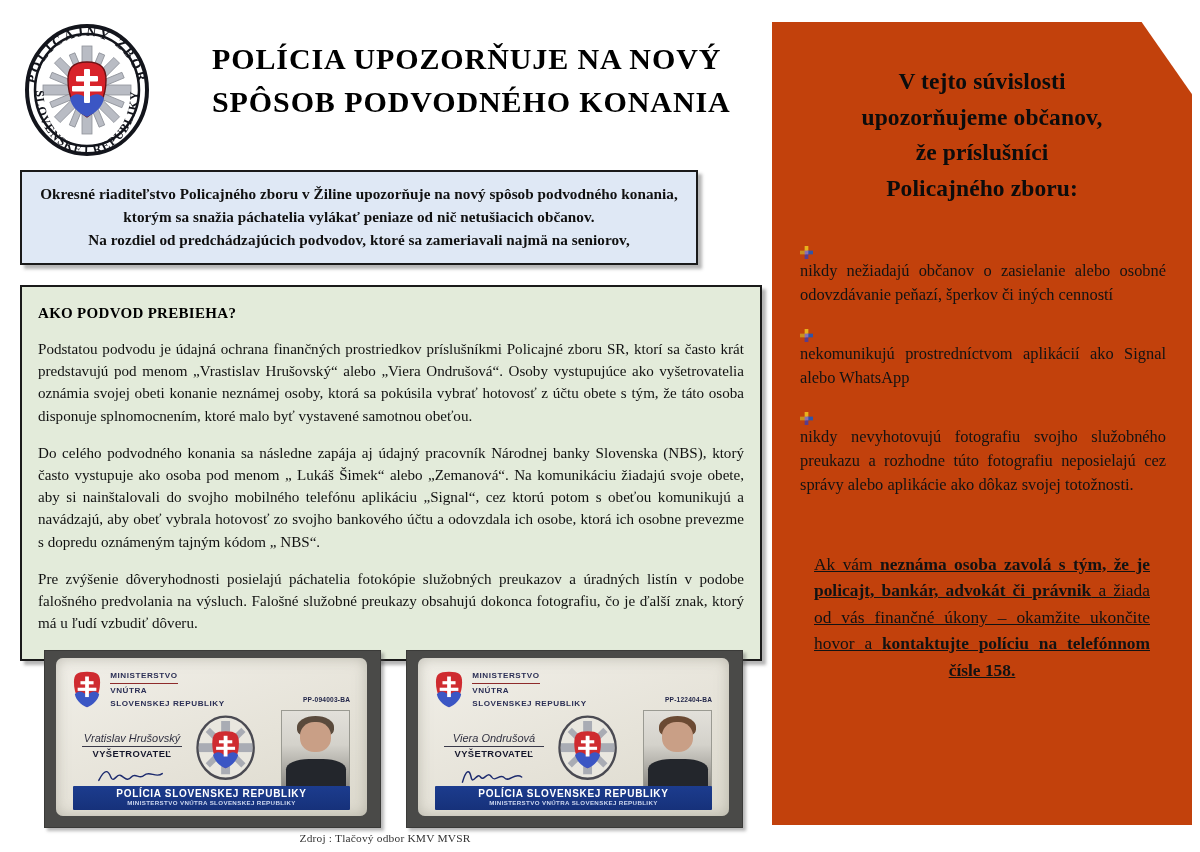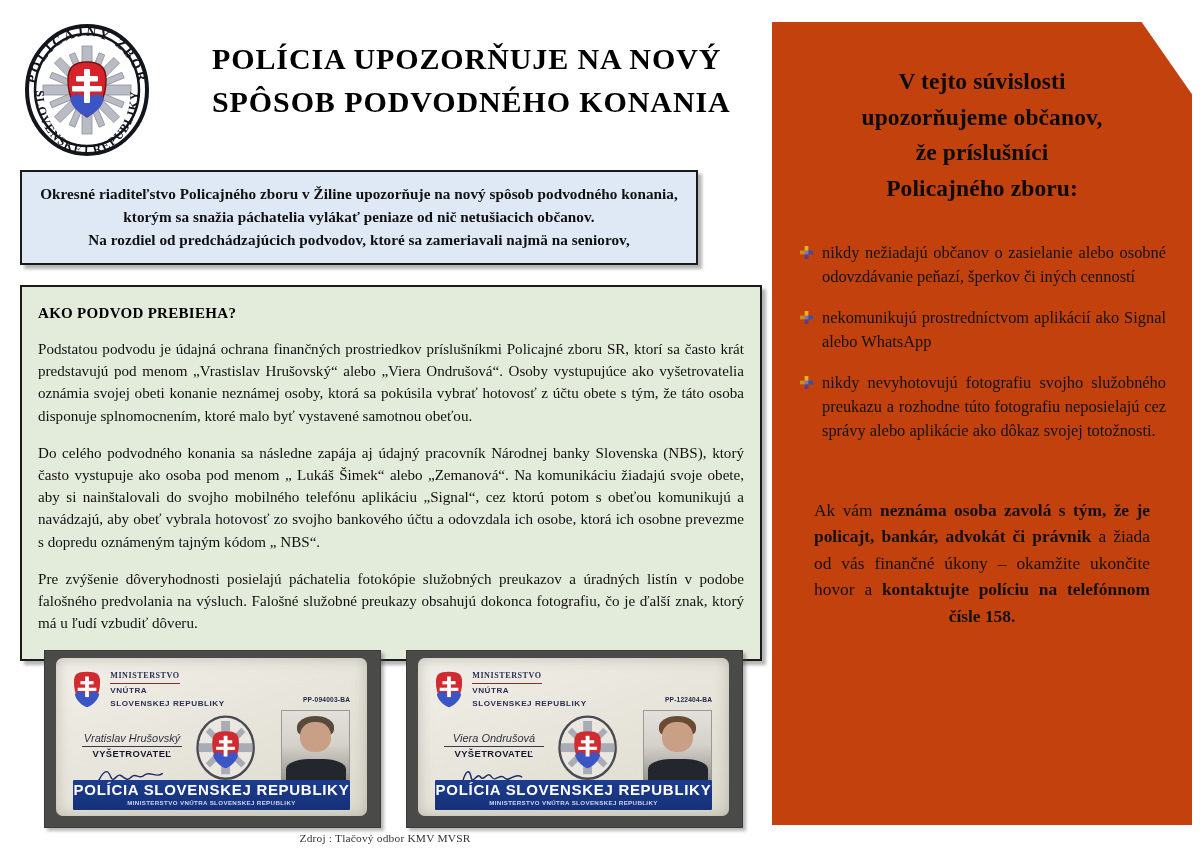--- a/index.html
+++ b/index.html
@@ -134,21 +134,21 @@
   .idc-ministry {
     position: absolute;
     left: 17.5%; top: 7%;
     font-family: "Liberation Sans", sans-serif;
     font-size: 8.1px;
     font-weight: bold;
     letter-spacing: 0.55px;
     color: #2b2f55;
     line-height: 1.62;
   }
-  .idc-ministry .m1 { border-bottom: 1px solid #8e2b2b; display: inline-block; padding-bottom: 1px; font-family: Liberation Serif, serif;}
+  .idc-ministry .m1 { border-bottom: 1px solid #8e2b2b; display: inline-block; padding-bottom: 1px;}
   .idc-code {
     position: absolute;
     right: 5.5%; top: 24%;
     font-family: "Liberation Sans", sans-serif;
     font-size: 6.6px;
     font-weight: bold;
     letter-spacing: 0.2px;
     color: #22264a;
   }
   .idc-portrait {
@@ -201,21 +201,21 @@
     left: 5.5%; right: 5.5%;
     bottom: 4%;
     background: linear-gradient(180deg,#1c3c8e 0%, #16317a 100%);
     text-align: center;
     padding: 2px 0 3px 0;
     border-radius: 1px;
   }
   .idc-band .b1 {
     display:block;
     font-family: "Liberation Sans", sans-serif;
-    font-size: 15px; font-weight: bold; color: #ffffff;
+    font-size: 10px; font-weight: bold; color: #ffffff;
     letter-spacing: 0.7px; line-height: 1.12;
   }
   .idc-band .b2 {
     display:block;
     font-family: "Liberation Sans", sans-serif;
     font-size: 6.2px; font-weight: bold; color: #cdd7ef;
     letter-spacing: 0.35px; line-height: 1.3;
   }
 
   #source-caption {
@@ -254,20 +254,21 @@
 
   #sidebar-list {
     margin: 34px 10px 0 12px;
     padding: 0;
     list-style: none;
   }
   #sidebar-list li {
     display: flex;
     align-items: flex-start;
     margin-bottom: 17px;
+    flex-direction: column;
   }
   #sidebar-list .bullet-icon {
     flex: 0 0 auto;
     width: 13px; height: 13px;
     margin: 5px 9px 0 0;
   }
   #sidebar-list .li-text {
     flex: 1 1 auto;
     font-size: 16.4px;
     line-height: 1.46;
@@ -275,20 +276,21 @@
     color: #131313;
   }
 
   #sidebar-footer {
     margin: 54px 26px 4px 26px;
     font-size: 17.4px;
     line-height: 1.53;
     text-align: justify;
     text-align-last: center;
     color: #121212;
+    text-decoration: underline;
   }
   #sidebar-footer b { font-weight: bold; }
 </style>
 </head>
 <body>
 
 <div id="left-column">
 
   <div id="header">
 

